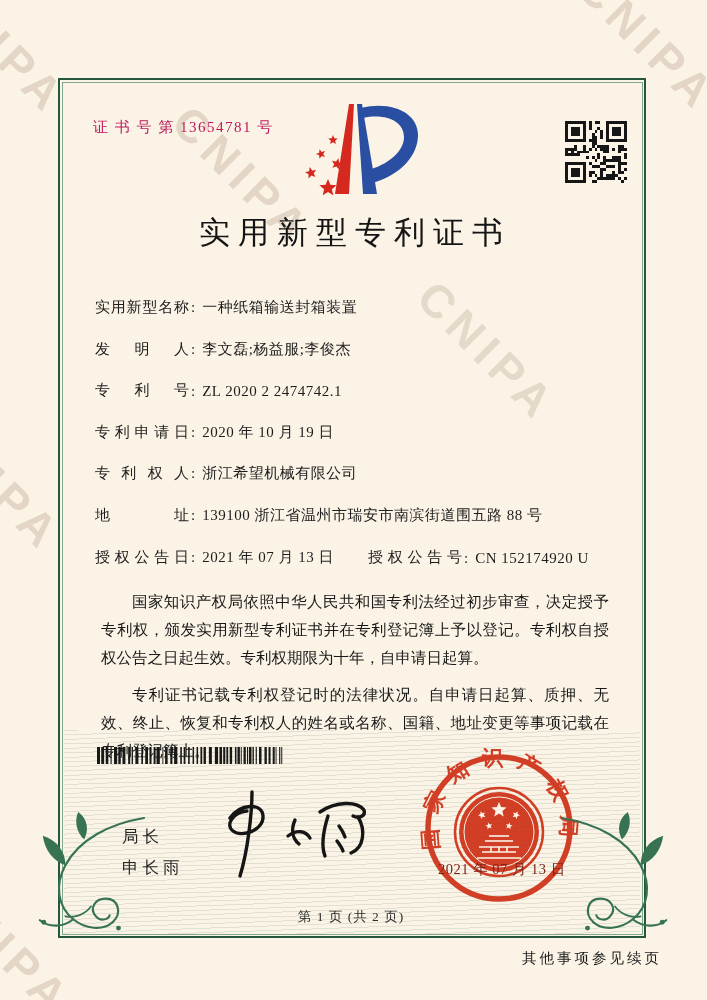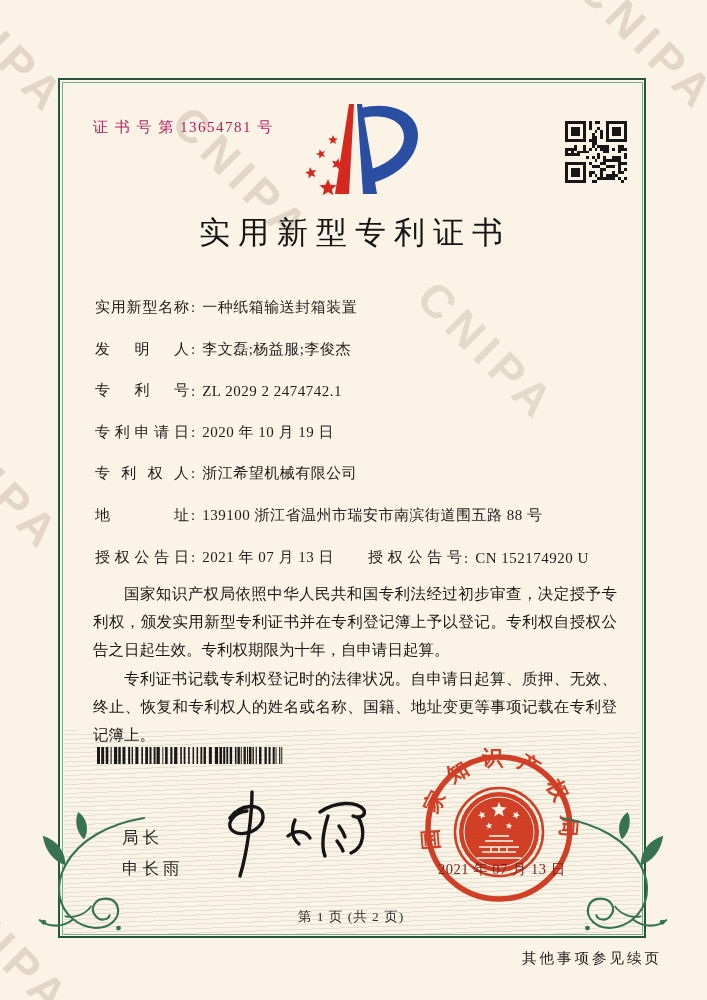--- a/index.html
+++ b/index.html
@@ -22,24 +22,24 @@
   .logo{position:absolute;left:297px;top:100px;}
   .qr{position:absolute;left:565px;top:121px;width:62px;height:62px;}
   .title{position:absolute;left:58px;top:212px;width:586px;text-align:center;
          font-size:31px;font-weight:400;letter-spacing:8px;text-indent:8px;color:#141414;}
   .row{position:absolute;left:95px;width:540px;font-size:15px;white-space:nowrap;color:#1d1d1d;}
   .flabel{display:inline-flex;justify-content:space-between;width:94px;vertical-align:bottom;}
   .colon{display:inline-block;margin:0 7px 0 2px;}
   .fval{letter-spacing:0.5px;}
   .subfield{position:absolute;left:273px;top:0;}
   .bodytext{position:absolute;left:93px;top:580px;width:524px;}
-  .bodytext p{margin:0;font-size:15.5px;line-height:1.82;text-align:justify;
+  .bodytext p{margin:8px;font-size:15.5px;line-height:1.82;text-align:justify;
               text-indent:2em;color:#191919;}
   .barcode{position:absolute;left:97px;top:747px;}
-  .sig-block{position:absolute;left:122px;top:822px;font-family:Liberation Sans, sans-serif;
+  .sig-block{position:absolute;left:122px;top:822px;font-family:Liberation Serif, serif;
              font-size:16.5px;letter-spacing:4px;color:#262626;line-height:1.85;}
   .signature{position:absolute;left:200px;top:784px;}
   .seal{position:absolute;left:419px;top:748px;opacity:0.93;mix-blend-mode:multiply;}
   .seal-date{position:absolute;left:438px;top:860px;width:180px;font-size:14.5px;
              letter-spacing:0.5px;color:#7d2419;z-index:4;}
   .page-num{position:absolute;left:58px;top:908px;width:586px;text-align:center;
             font-size:13.5px;letter-spacing:1px;color:#2e2e2e;}
   .footer-note{position:absolute;left:0;top:949px;width:662px;text-align:right;
                font-size:14.5px;letter-spacing:3px;color:#1c1c1c;}
   .ornament{position:absolute;z-index:4;}
@@ -336,21 +336,21 @@
           <span>发</span>
           <span>明</span>
           <span>人</span>
         </span><span class="colon">:</span><span class="fval">李文磊;杨益服;李俊杰</span>
     </div>
     <div class="row" style="top:381px;">
       <span class="flabel">
           <span>专</span>
           <span>利</span>
           <span>号</span>
-        </span><span class="colon">:</span><span class="fval">ZL 2029 2 2474742.1</span>
+        </span><span class="colon">:</span><span class="fval">ZL 2020 2 2474742.1</span>
     </div>
     <div class="row" style="top:423px;">
       <span class="flabel">
           <span>专</span>
           <span>利</span>
           <span>申</span>
           <span>请</span>
           <span>日</span>
         </span><span class="colon">:</span><span class="fval">2020 年 10 月 19 日</span>
     </div>

